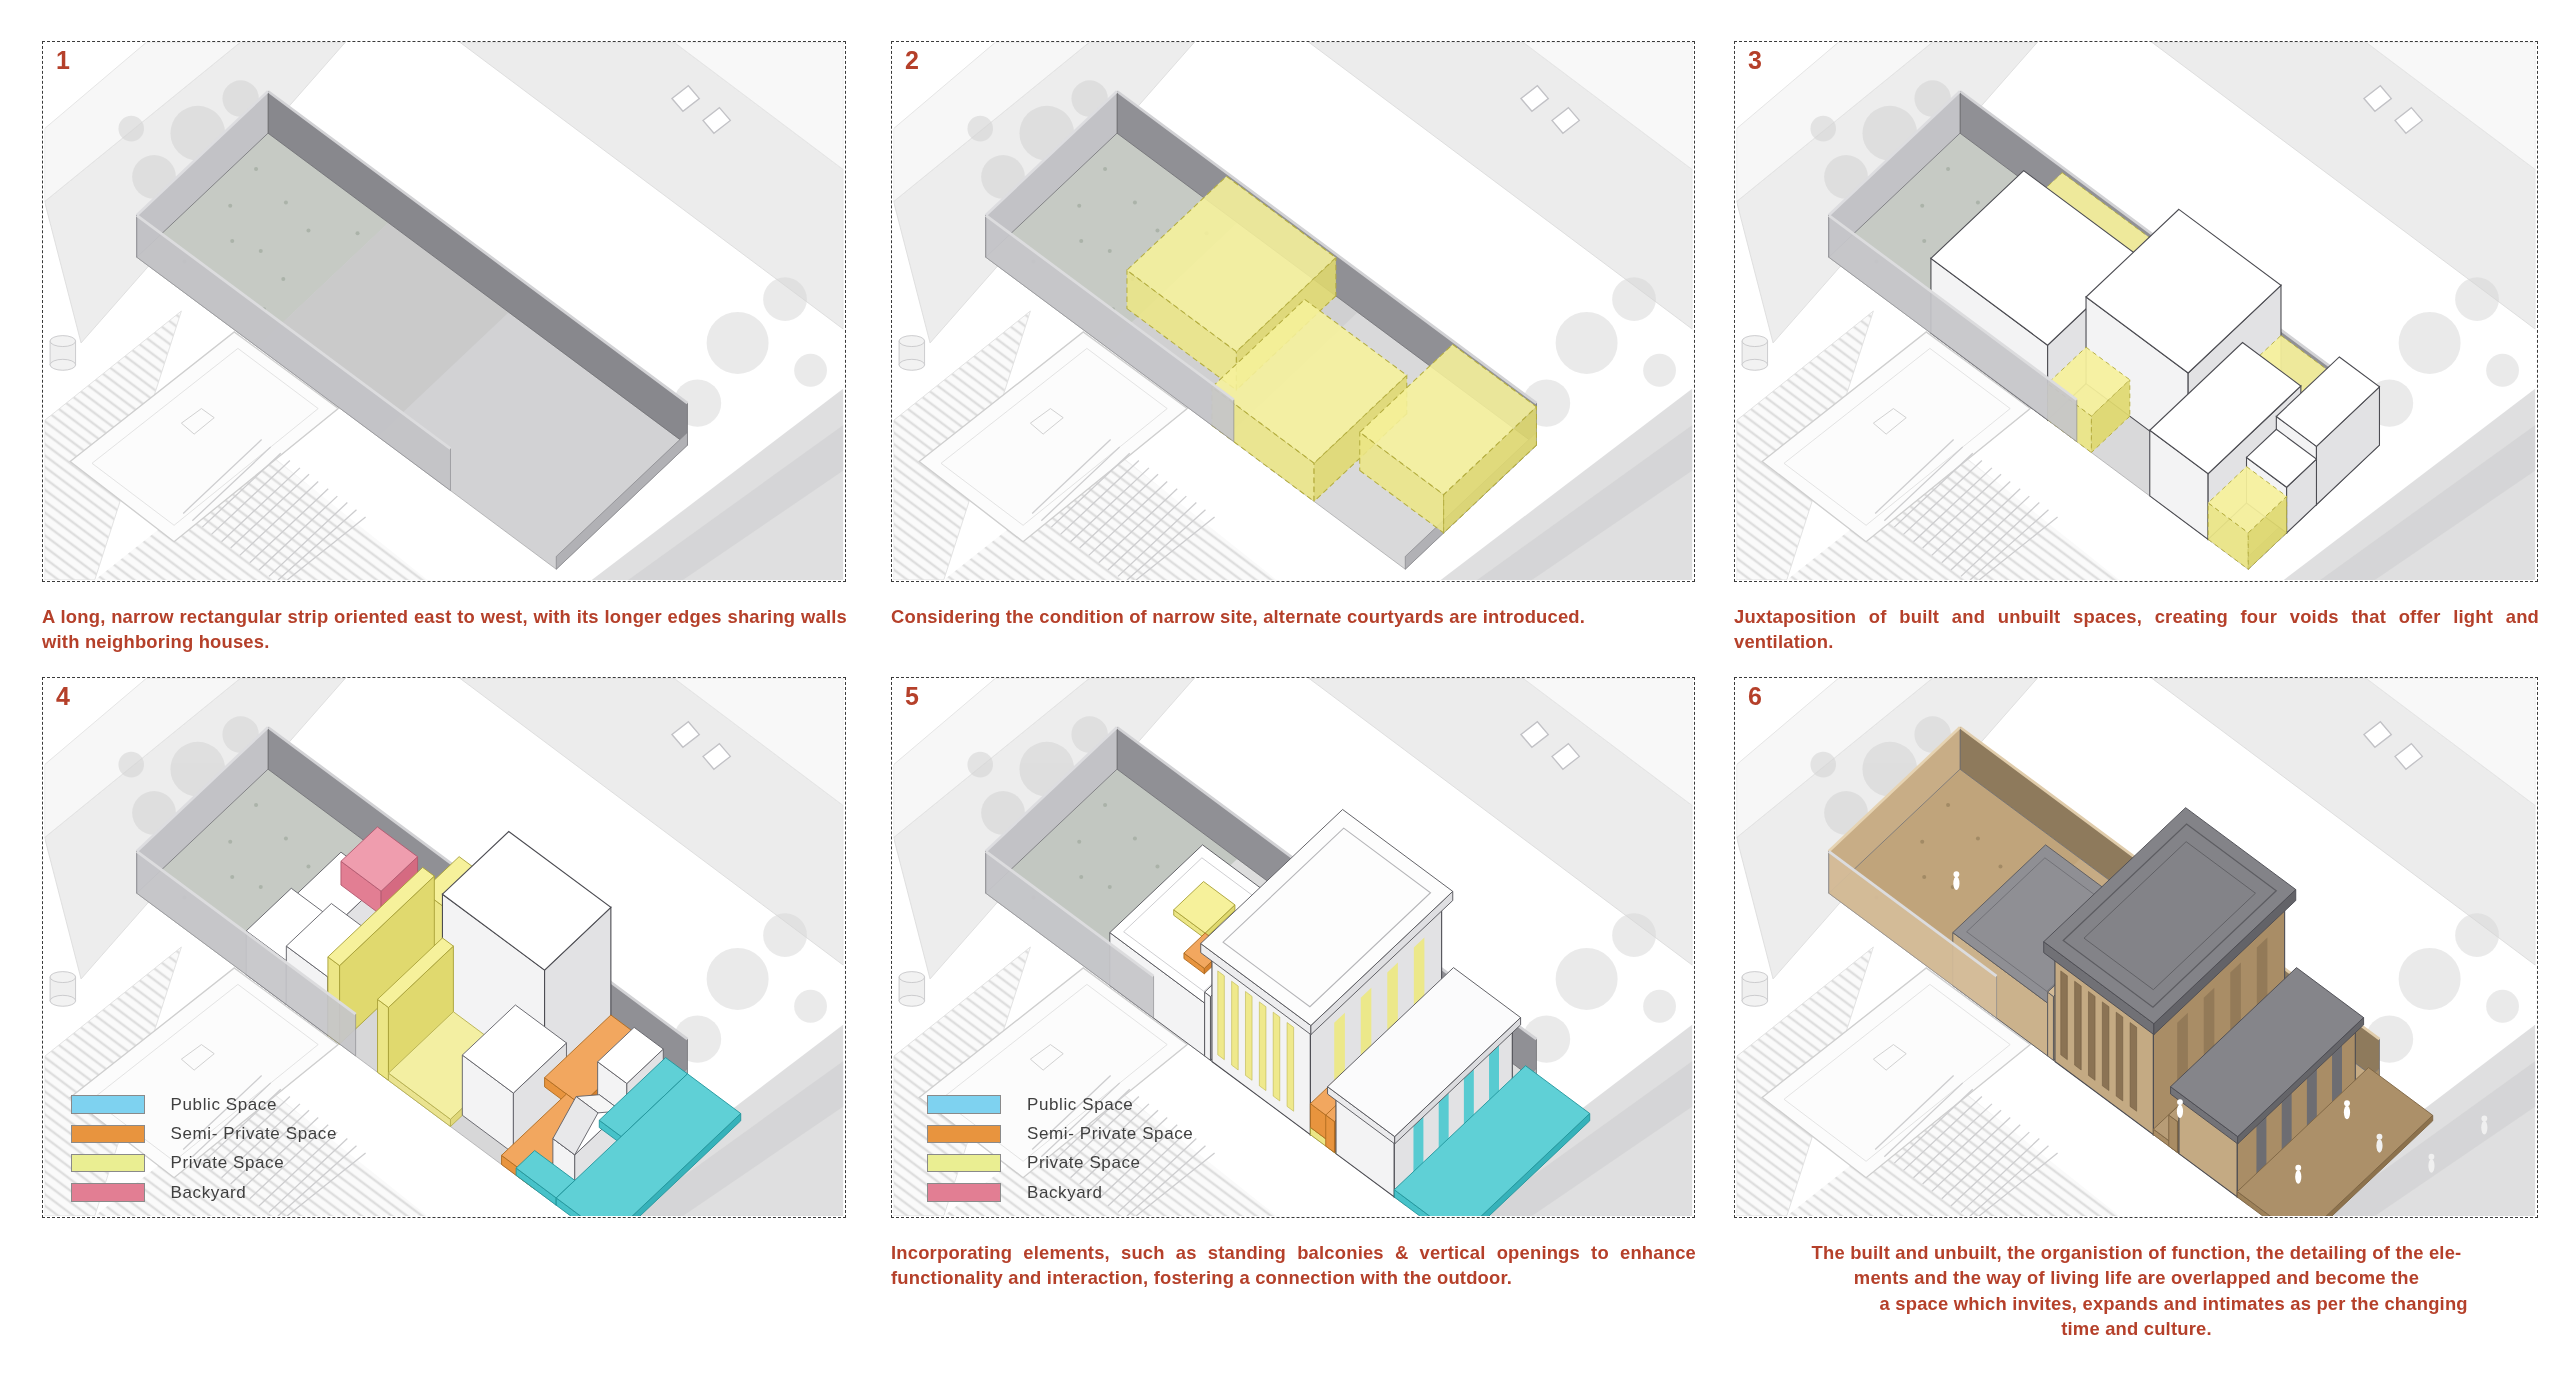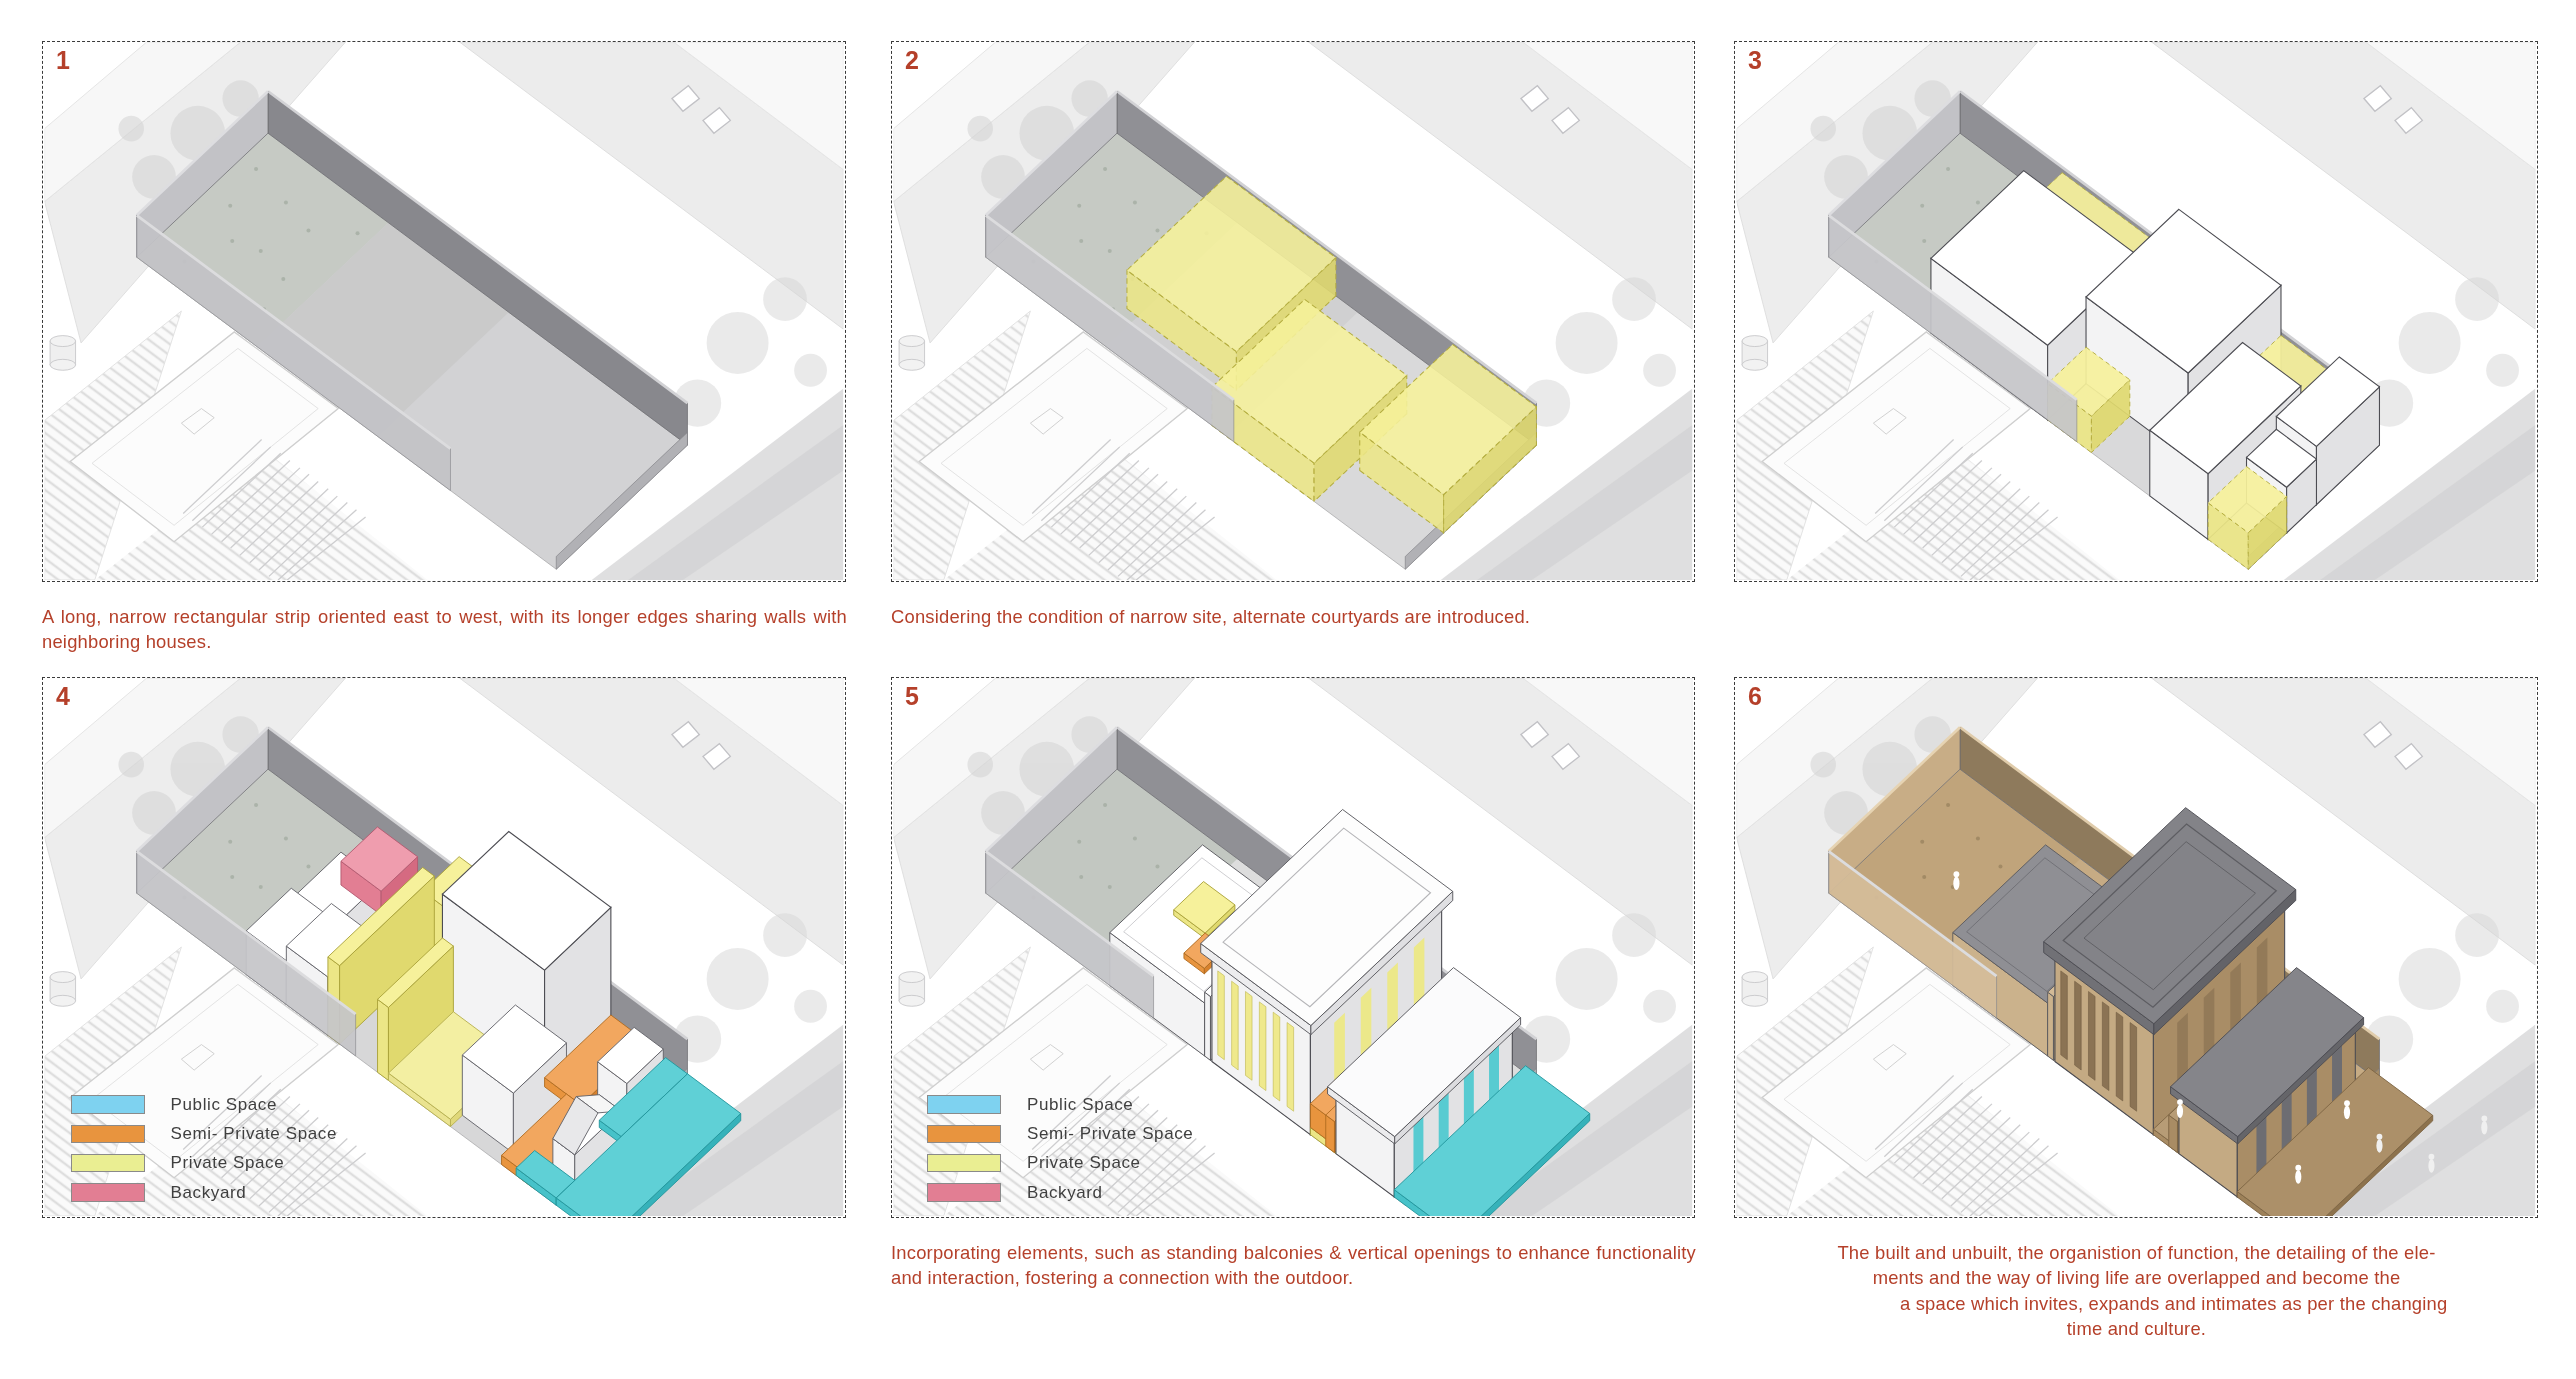--- a/index.html
+++ b/index.html
@@ -7,21 +7,21 @@
        font-family:"Liberation Sans",sans-serif;position:relative;
        --red:#b5402a;}
   .cell{position:absolute;width:805px;top:41px}
   #c1{left:42px}#c2{left:891px}#c3{left:1734px}
   #c4{left:42px;top:677px}#c5{left:891px;top:677px}#c6{left:1734px;top:677px}
   .panel{position:relative;width:804px;height:541px;border:1.5px dashed #3a3a3a;
          background:#ffffff;overflow:hidden;box-sizing:border-box}
   svg.diagram{position:absolute;left:0;top:0;width:802px;height:538px;display:block}
   .pnum{position:absolute;top:6.4px;left:13px;font-size:25px;font-weight:bold;
         color:var(--red);line-height:1}
-  .caption{margin-top:22px;width:805px;font-size:18.4px;font-weight:normal;
+  .caption{margin-top:22px;width:805px;font-size:18.4px;font-weight:bold;
            color:var(--red);line-height:1.38;text-align:justify;letter-spacing:0.2px}
   .caption.pre{white-space:pre-wrap;text-align:center}
   .legend{position:absolute;left:27.6px;top:417px}
   .lrow{display:flex;align-items:center;margin-bottom:10px;height:19.3px}
   .sw{width:74px;height:18.4px;border:0.9px solid #8a8a8a;margin-right:26px;
       display:inline-block;box-sizing:border-box}
   .ltxt{font-size:17px;color:#3f3f3f;letter-spacing:0.6px}
   #defs-svg{position:absolute;width:0;height:0}
 </style>
 </head>
@@ -208,20 +208,21 @@
           <polygon points="591.9,424.7 635.9,457.4 603.2,488.3 559.2,455.6" fill="#ffffff" stroke="#4c4c52" stroke-width="1.2"></polygon>
           <polygon points="517.1,545.4 561.1,578.2 561.1,538.2 517.1,505.4" fill="#ece686" stroke="#b3ac3e" stroke-width="1" stroke-dasharray="5,4" fill-opacity="0.92"></polygon>
           <polygon points="603.2,538.3 561.1,578.2 561.1,538.2 603.2,498.3" fill="#e0d96e" stroke="#b3ac3e" stroke-width="1" stroke-dasharray="5,4" fill-opacity="0.92"></polygon>
           <polygon points="559.2,465.6 603.2,498.3 561.1,538.2 517.1,505.4" fill="#f6f19b" stroke="#b3ac3e" stroke-width="1" stroke-dasharray="5,4" fill-opacity="0.92"></polygon>
           <polygon points="101.1,236.0 373.1,438.3 373.1,392.3 101.1,190.0" fill="#c6c6ca" stroke="#8a8a8e" stroke-width="0.8" opacity="0.93"></polygon>
           <line x1="101.054" y1="190.026" x2="373.054" y2="392.32599999999996" stroke="#dcdcde" stroke-width="3"></line>
         </g>
       </svg>
     <div class="pnum">3</div>
   </div>
+  <div class="caption">Juxtaposition of built and unbuilt spaces, creating four voids that offer light and ventilation.</div>
 </div>
 
 <div class="cell" id="c4">
   <div class="panel">
     <svg class="diagram" viewBox="0 0 876 590">
         <use href="#siteBG"></use>
         <g class="m">
           <polygon points="245.0,100.0 705.0,442.1 561.1,578.2 101.1,236.0" fill="#d7d7d8" stroke="#9c9c9e" stroke-width="0.7"></polygon>
           <polygon points="245.0,100.0 377.0,198.2 233.1,334.2 101.1,236.0" fill="#c6cac4" stroke="none" stroke-width="1"></polygon>
           <circle cx="231.92000000000002" cy="139.38" r="2.2" fill="#9aa498" opacity="0.6"></circle>

